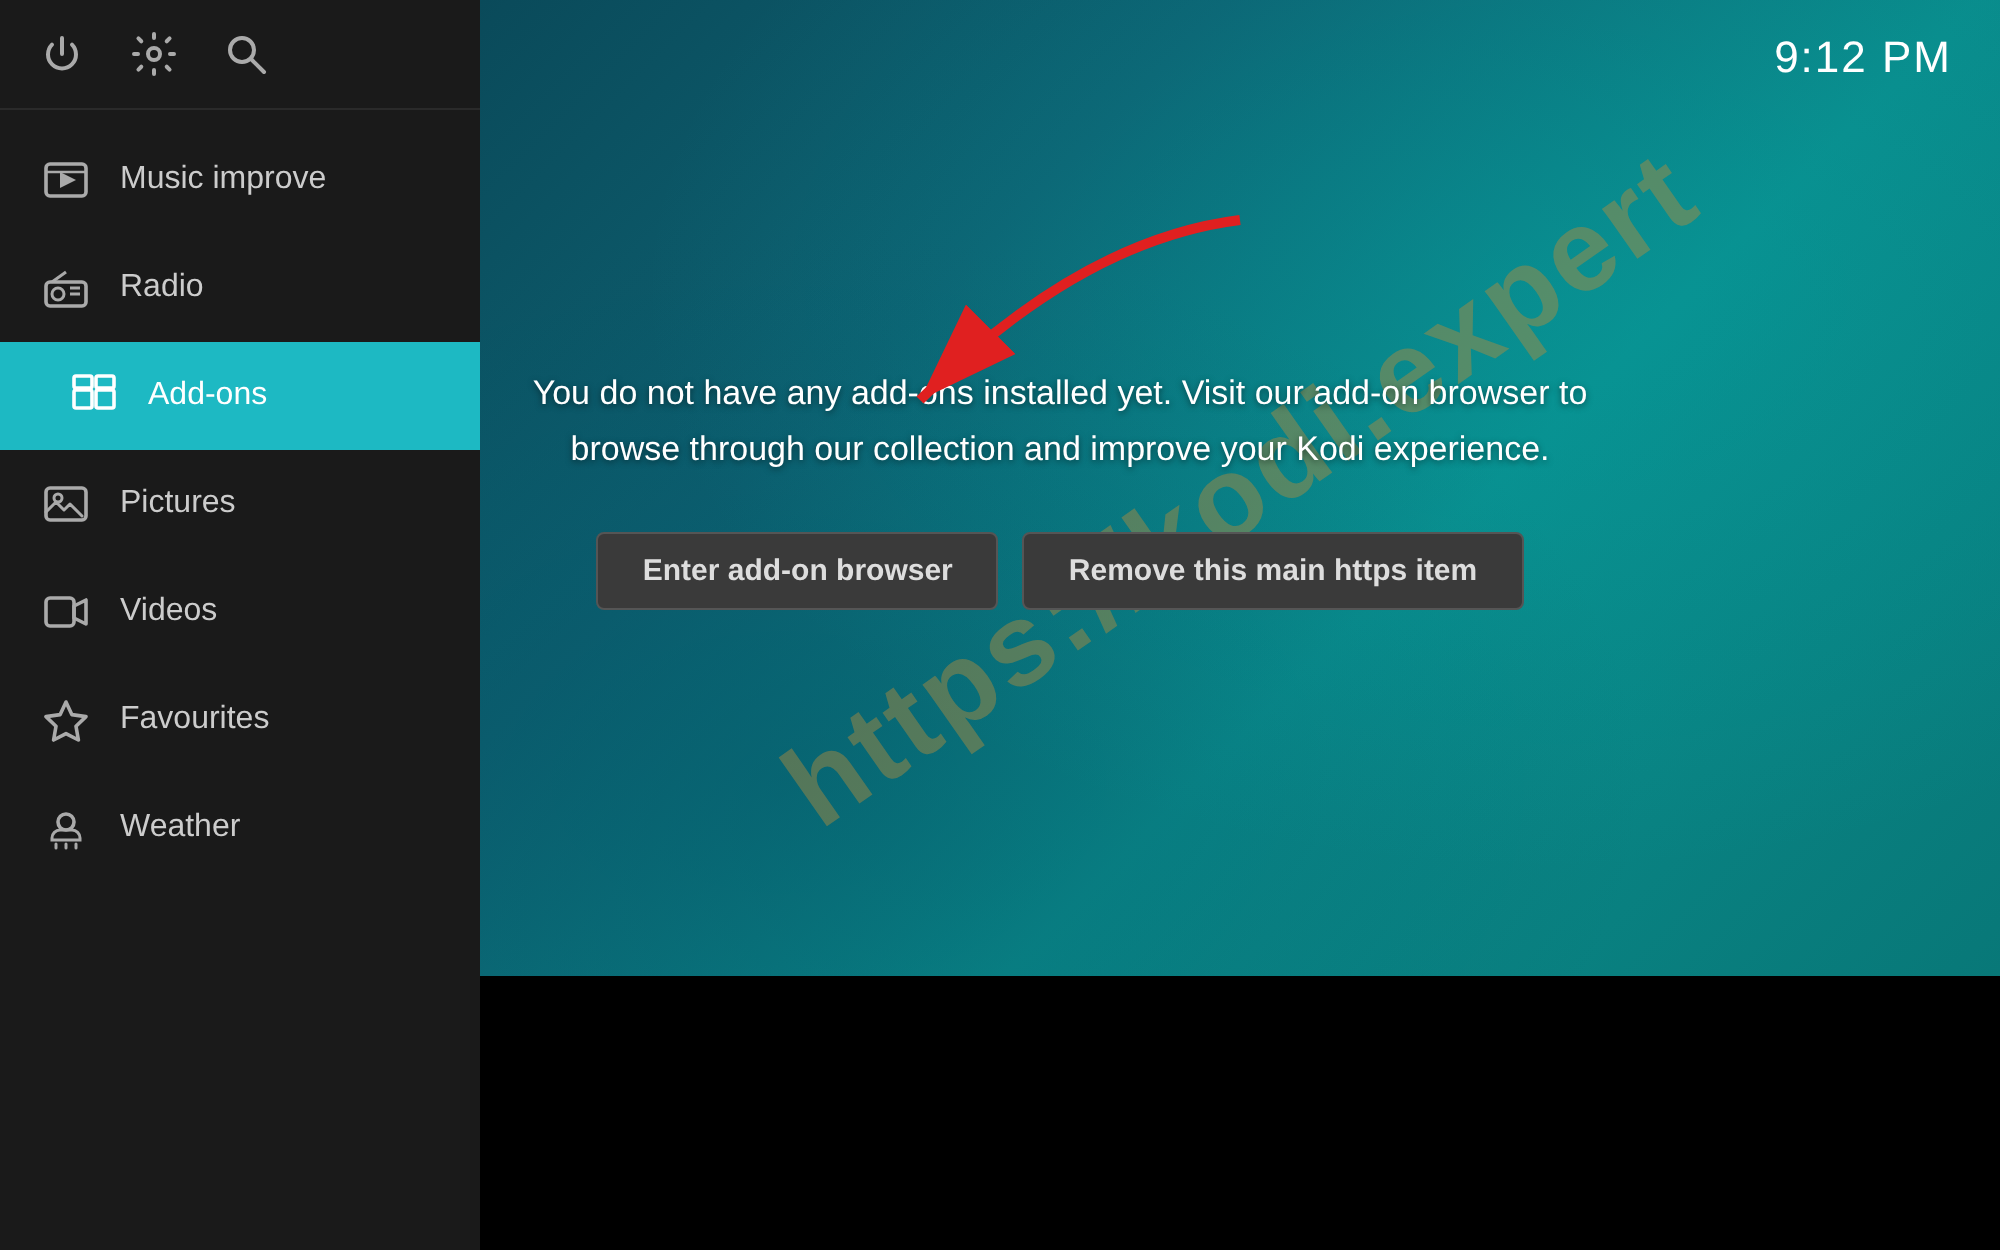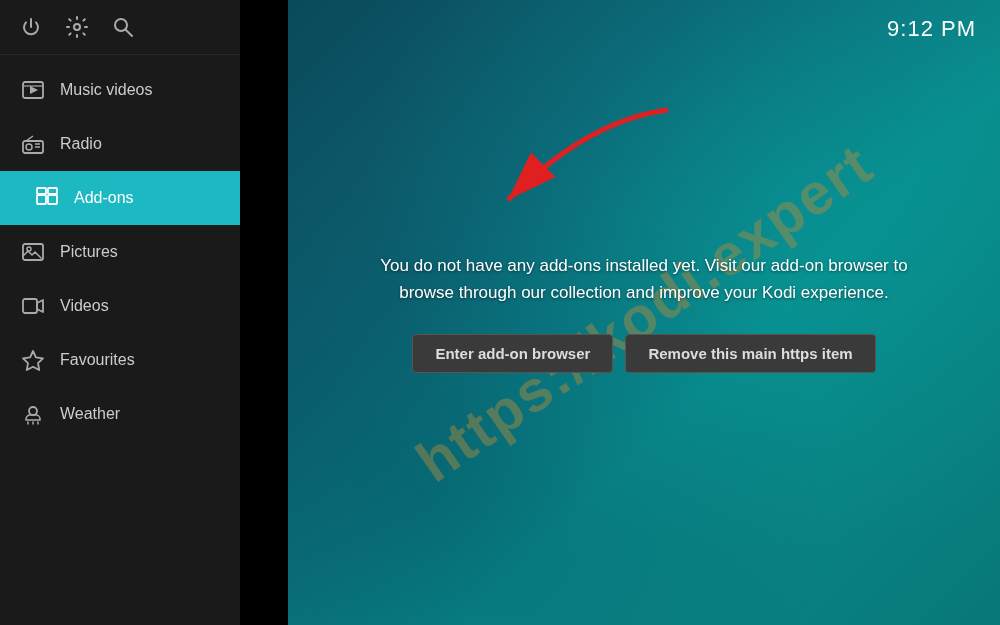--- a/index.html
+++ b/index.html
@@ -88,28 +88,26 @@
       flex-shrink: 0;
     }
 
     .nav-label {
       font-size: 16px;
     }
 
     
     .main-content {
       flex: 1;
-      height: 625px;
+      height: 488px;
       background: linear-gradient(135deg, #0a4a5a 0%, #0d6070 30%, #0a8a8a 60%, #087878 100%);
       position: relative;
       display: flex;
       align-items: center;
-      justify-content: center;
       overflow: hidden;
-      margin-left: 48px;
     }
 
     
     .main-content::before {
       content: '';
       position: absolute;
       inset: 0;
       background:
         radial-gradient(ellipse at 70% 30%, rgba(0,180,180,0.25) 0%, transparent 60%),
         radial-gradient(ellipse at 20% 80%, rgba(0,80,100,0.4) 0%, transparent 50%);
@@ -231,21 +229,21 @@
   <nav class="sidebar-nav">
 
     <div class="nav-item">
       <span class="nav-icon">
         <svg width="22" height="22" viewBox="0 0 22 22" fill="none" xmlns="http://www.w3.org/2000/svg">
           <rect x="1" y="3" width="20" height="16" rx="2" stroke="#aaa" stroke-width="1.8"></rect>
           <polygon points="8,7 16,11 8,15" fill="#aaa"></polygon>
           <line x1="1" y1="7" x2="21" y2="7" stroke="#aaa" stroke-width="1.2"></line>
         </svg>
       </span>
-      <span class="nav-label">Music videos</span>
+      <span class="nav-label">Music improve</span>
     </div>
 
 
     <div class="nav-item">
       <span class="nav-icon">
         <svg width="22" height="22" viewBox="0 0 22 22" fill="none" xmlns="http://www.w3.org/2000/svg">
           <rect x="1" y="8" width="20" height="12" rx="2" stroke="#aaa" stroke-width="1.8"></rect>
           <circle cx="7" cy="14" r="3" stroke="#aaa" stroke-width="1.5"></circle>
           <line x1="13" y1="11" x2="18" y2="11" stroke="#aaa" stroke-width="1.5"></line>
           <line x1="13" y1="14" x2="18" y2="14" stroke="#aaa" stroke-width="1.5"></line>

